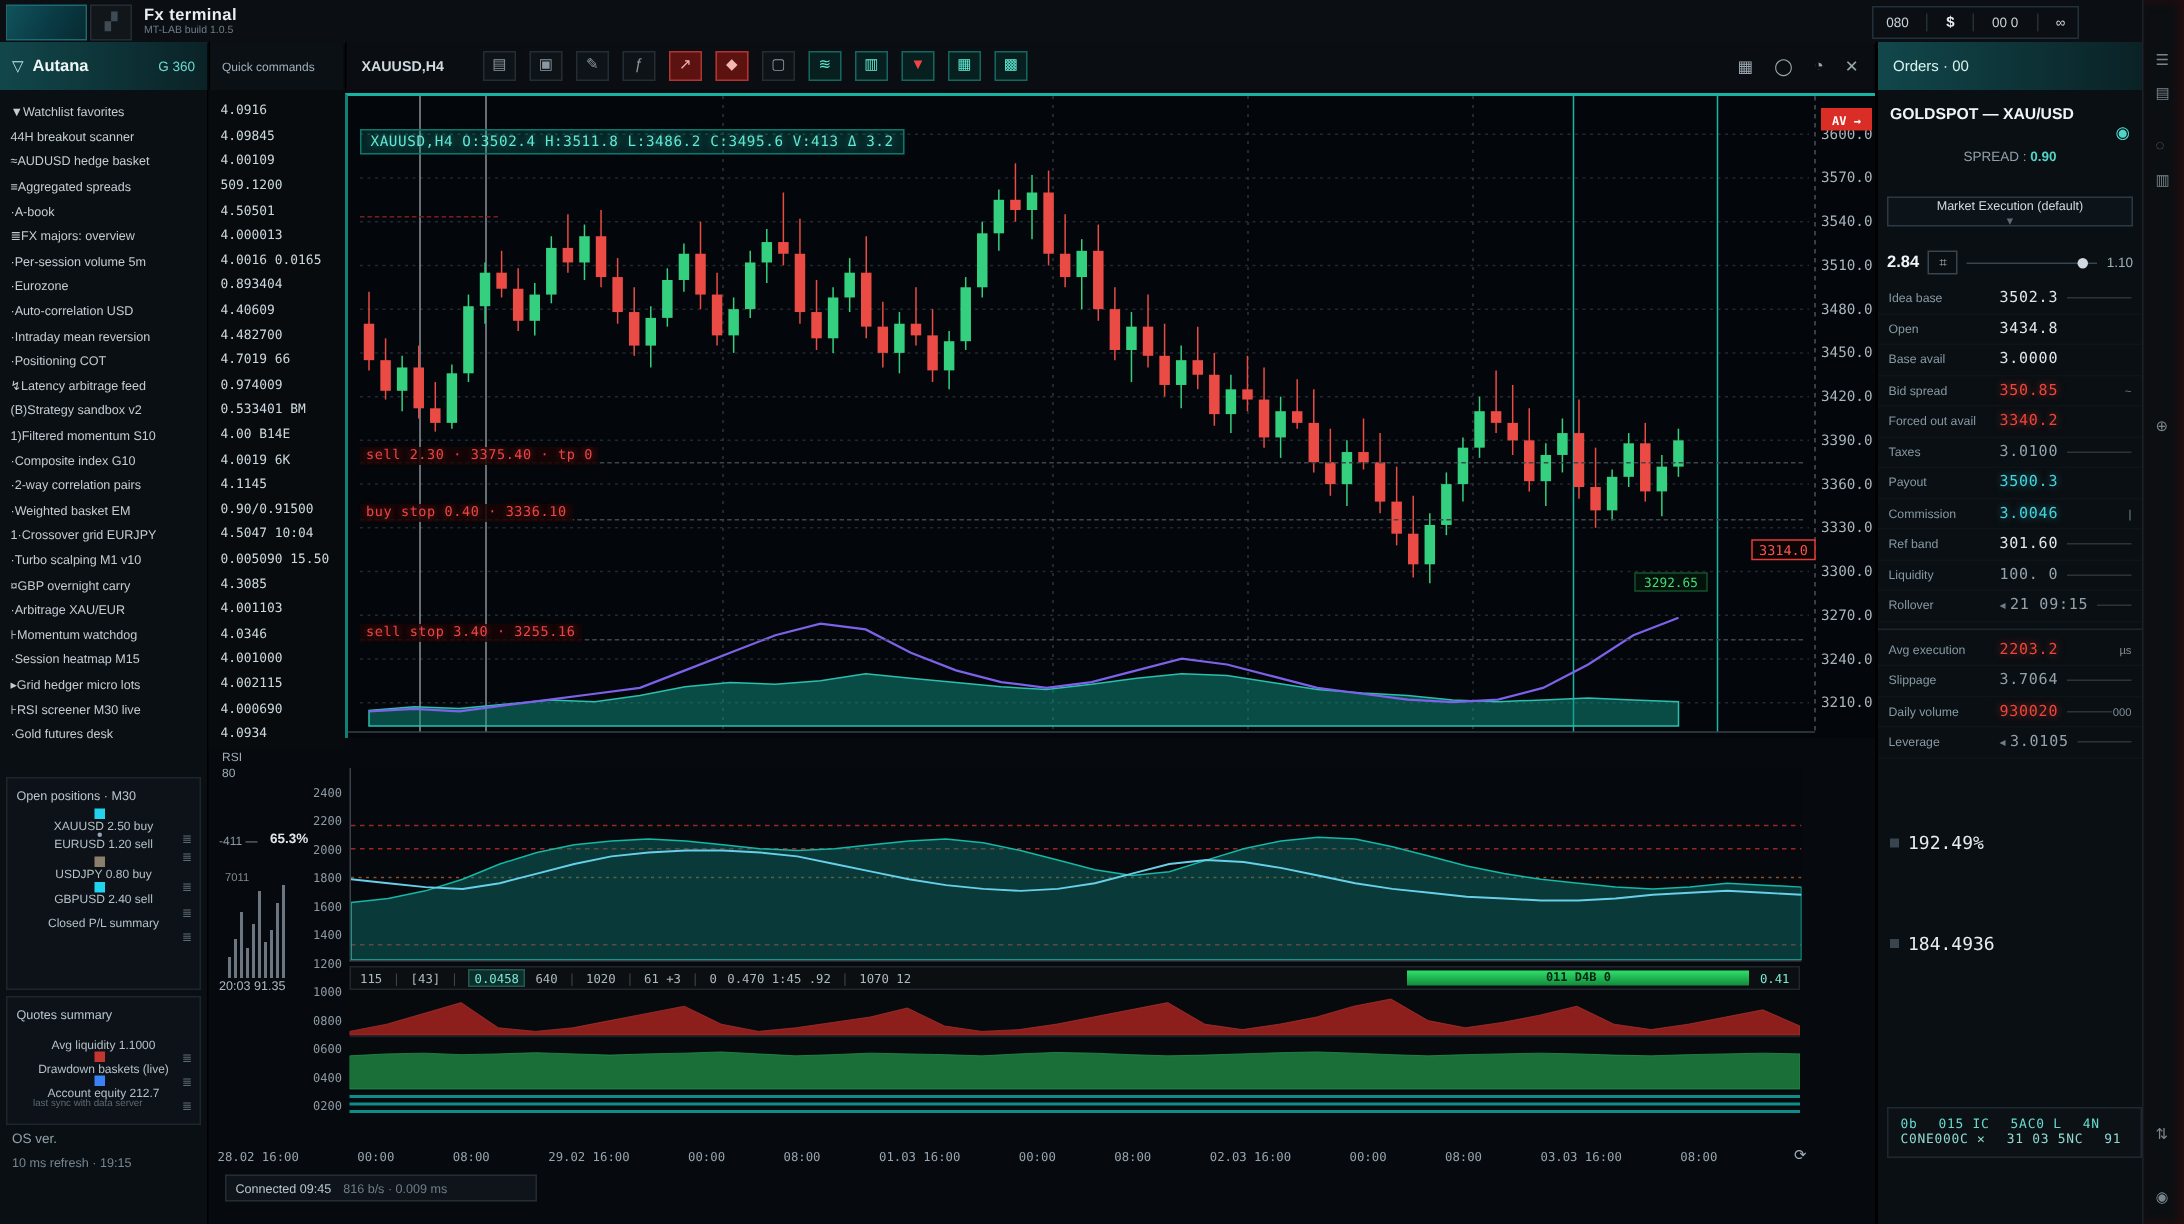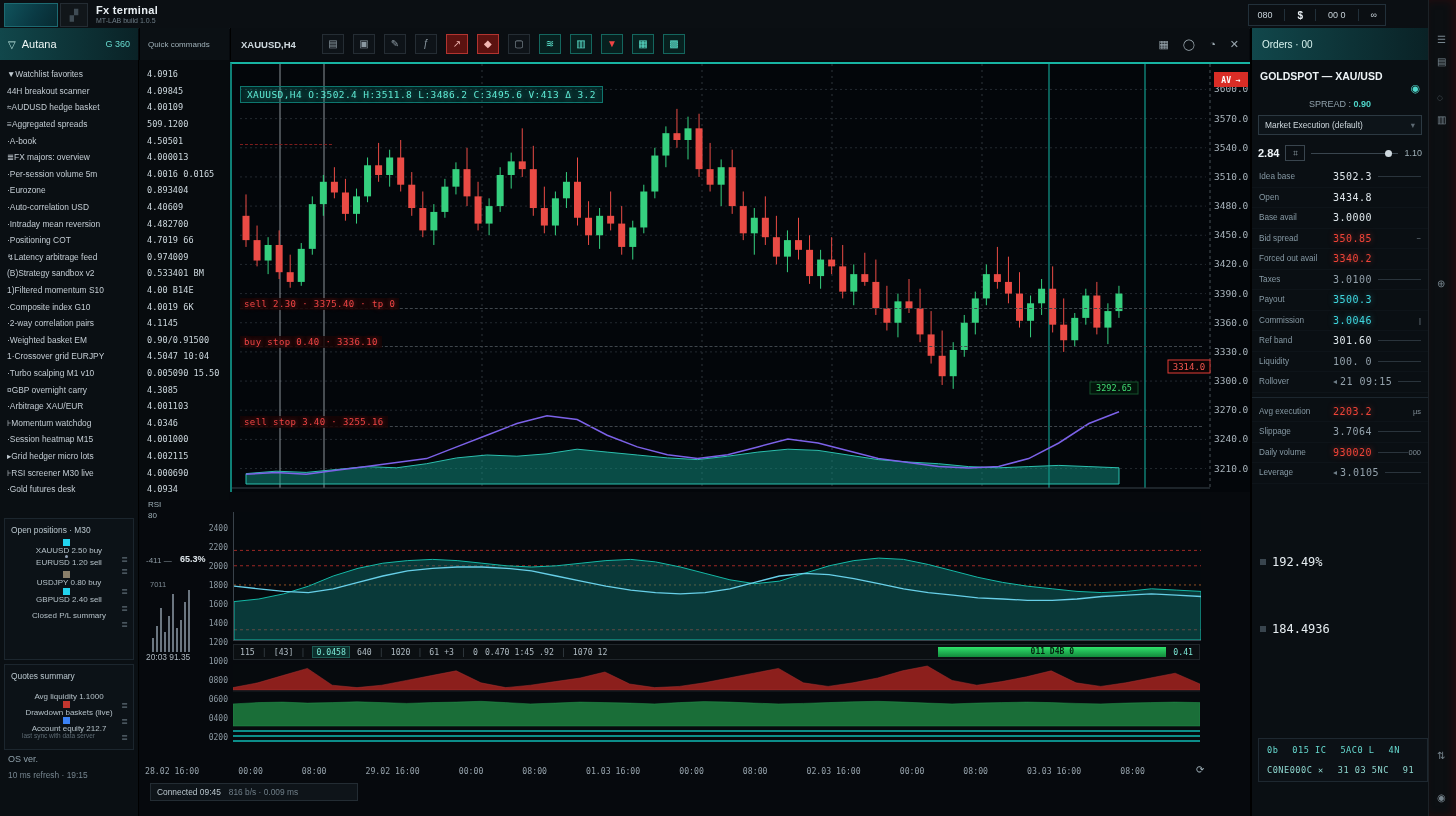--- a/index.html
+++ b/index.html
@@ -11,21 +11,21 @@
   .titlebar{left:0;top:0;width:1456px;height:28px;background:#0b0f13;border-bottom:1px solid #11161b;}
   .thumb1{left:4px;top:3px;width:52px;height:22px;background:linear-gradient(120deg,#10535c,#0a3a44 55%,#072a31);border:1px solid #1d6a72;}
   .thumb2{left:60px;top:3px;width:26px;height:22px;background:#11161a;border:1px solid #242c33;color:#3f4b54;font-size:11px;text-align:center;line-height:22px;}
   .apptitle{left:96px;top:4px;font-size:11px;font-weight:bold;color:#e8eef2;letter-spacing:.3px;}
   .appsub{left:96px;top:17px;font-size:7px;color:#6f7e88;}
   .tbgroup{top:4px;height:20px;display:flex;align-items:center;gap:12px;padding:0 8px;border:1px solid #22303a;font-size:9px;color:#c7d1d8;}
   .tbsep{width:1px;height:12px;background:#22303a;}
   .tealbox{left:1429px;top:3px;width:22px;height:22px;background:#0e3b3e;border:1px solid #1d9c90;color:#5eead4;text-align:center;line-height:22px;font-size:11px;}
   
   .sb-head{left:0;top:28px;width:138px;height:32px;background:linear-gradient(90deg,#11474b,#0a2226);display:flex;align-items:center;padding:0 8px;box-sizing:border-box;}
-  .sb-head .lbl{font-size:11px;font-weight:normal;color:#eef6f5;margin-left:6px;}
+  .sb-head .lbl{font-size:11px;font-weight:bold;color:#eef6f5;margin-left:6px;}
   .sb-head .badge{margin-left:auto;font-size:9px;color:#67d9cd;}
   .vals-head{left:139px;top:28px;width:90px;height:32px;background:#0b1014;font-size:8px;color:#9fb0b8;display:flex;align-items:center;padding-left:8px;box-sizing:border-box;border-left:1px solid #000;}
   .toolbar{left:230px;top:28px;width:1019px;height:32px;background:#0a0e12;display:flex;align-items:center;padding:0 10px;box-sizing:border-box;border-left:1px solid #000;}
   .chart-tab{font-size:9.5px;font-weight:bold;color:#cfd9df;margin-right:26px;}
   .tico{width:20px;height:18px;margin-right:9px;border:1px solid #252d34;background:#0e1318;color:#8b98a1;font-size:10px;text-align:center;line-height:18px;}
   .tico.red{background:#5b1210;border-color:#b23430;color:#f3b6b2;}
   .tico.teal{background:#07201f;border-color:#14665e;color:#5eead4;}
   .tico.tealred{background:#07201f;border-color:#14665e;color:#ef4444;}
   .winctl{margin-left:auto;display:flex;gap:14px;color:#9aa7af;font-size:11px;}
   .op-head{left:1250px;top:28px;width:178px;height:32px;background:linear-gradient(90deg,#11474b,#0a2226);display:flex;align-items:center;padding:0 10px;box-sizing:border-box;font-size:10px;color:#d8f3ef;border-left:2px solid #000;}
@@ -81,21 +81,21 @@
   .fld .ar{color:#6f7e88;font-size:8px;margin-right:3px;}
   .fld .val{font-family:"DejaVu Sans Mono",monospace;font-size:10px;letter-spacing:.5px;}
   .c-white{color:#dfe7ec;} .c-dim{color:#93a1ab;}
   .c-red{color:#f04438;text-shadow:0 0 6px rgba(240,68,56,.6);}
   .c-cyan{color:#3fd6df;text-shadow:0 0 6px rgba(63,214,223,.5);}
   .fld .ln{flex:1;height:1px;background:#2a343c;margin-left:6px;max-width:52px;}
   .fld .sfx{margin-left:auto;font-size:7.5px;color:#7e8b94;}
   .opdivider{height:1px;background:#1c262e;margin:4px 0;}
   .bignum{font-family:"DejaVu Sans Mono",monospace;font-size:12px;color:#e6edf1;display:flex;align-items:center;gap:6px;}
   .bignum i{width:6px;height:6px;background:#39454e;display:block;}
-  .opfoot{background:#0c1116;border:1px solid #1e2830;padding:6px 8px;display:flex;flex-direction:column;gap:10px;}
+  .opfoot{background:#0c1116;border:1px solid #1e2830;padding:6px 8px;display:flex;flex-direction:column;}
   .opfoot .r{display:flex;gap:14px;font-size:8.6px;color:#66d9cf;letter-spacing:.5px;}
   
   .rstrip{left:1428px;top:0;width:28px;height:816px;background:#0c0f12;border-left:1px solid #1c2227;box-shadow:inset -4px 0 8px rgba(90,10,10,.35);}
   .rsico{position:absolute;left:8px;color:#77858e;font-size:10px;}
 </style>
 </head>
 <body>
 
 <div id="root">
 
@@ -712,21 +712,21 @@
 
   <div class="abs orderpanel">
     <div style="display:flex;padding:10px 8px 2px 8px;flex-direction:column;">
       <span class="op-sym">GOLDSPOT — XAU/USD</span>
       <span style="margin-left:auto;color:#4fd6ca;font-size:11px;">◉</span>
     </div>
     <div style="text-align:center;padding:2px 0 6px 0;" class="op-spread">
       <span>SPREAD :</span>
       <b>0.90</b>
     </div>
-    <div class="dropdown" style="margin:0 6px;">
+    <div class="dropdown" style="margin:16px 6px;flex-direction:column;">
       <span>Market Execution (default)</span>
       <span style="color:#5d6a73;">▾</span>
     </div>
     <div class="volrow" style="margin:10px 6px 6px 6px;">
       <span>2.84</span>
       <span class="volico">⌗</span>
       <span class="slider">
           <i></i>
         </span>
       <span class="volstep">1.10</span>

